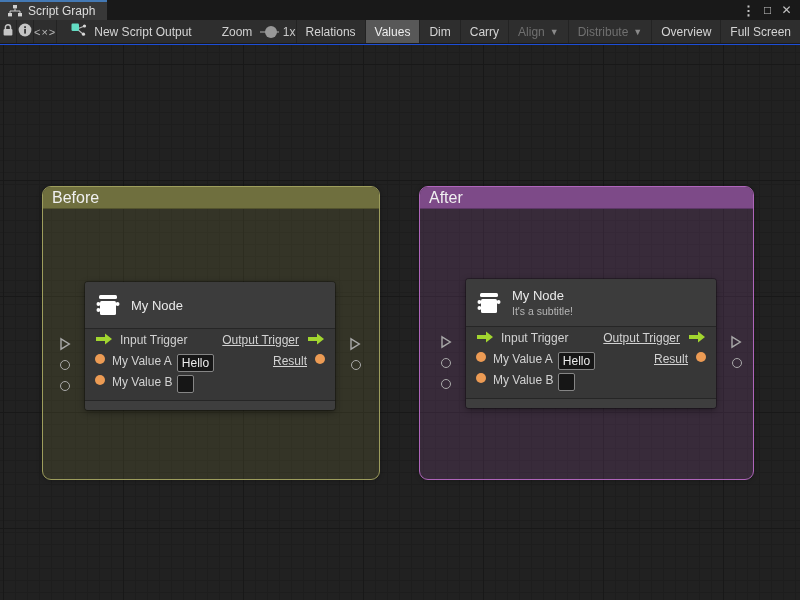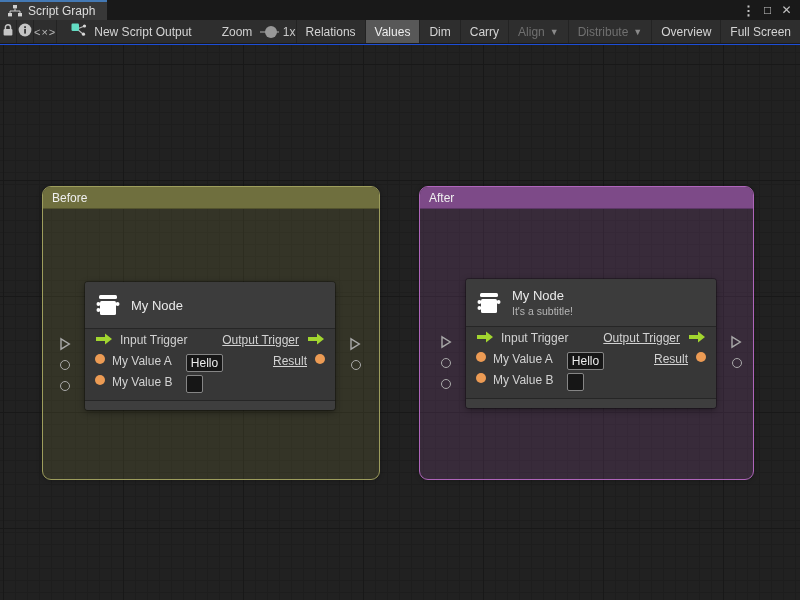--- a/index.html
+++ b/index.html
@@ -63,21 +63,21 @@
 
   
   .group {
     position:absolute; border-radius:9px;
     border:1px solid var(--g-border);
     background:var(--g-body);
     box-shadow:0 0 5px rgba(0,0,0,0.35);
   }
   .group-header {
     height:22px; line-height:22px; padding-left:9px;
-    background:var(--g-header); color:#f0f0f0; font-size:12px;
+    background:var(--g-header); color:#f0f0f0; font-size:16px;
     border-radius:8px 8px 0 0; border-bottom:1px solid rgba(0,0,0,0.25);
   }
 
   
   .node {
     position:absolute; width:250px; background:#373737; border-radius:3px;
     box-shadow:0 0 0 1px rgba(0,0,0,0.28), 0 2px 7px rgba(0,0,0,0.4);
   }
   .node-header { display:flex; align-items:center; padding:0 10px; background:#3c3c3c; border-radius:3px 3px 0 0; border-bottom:1px solid #262626; }
   .nh-tall { height:47px; }
@@ -86,21 +86,21 @@
   .node-subtitle { font-size:10.5px; color:#b5b5b5; margin-top:2px; }
   .node-subtitle:empty { display:none; }
   .node-body { padding:4px 0; }
   .prow { position:relative; height:21px; display:flex; align-items:flex-start; padding:0 10px; }
   .plabel { color:#d2d2d2; font-size:12px; margin-left:7px; }
   .plabel.r { margin-left:0; margin-right:8px;text-decoration:underline; }
   .spacer { flex:1; }
   .picon { display:flex; align-items:center; justify-content:center; }
   .dot { width:10px; height:10px; border-radius:50%; background:var(--value); }
   .vfield {
-    margin-left:14px; height:18px; line-height:16px; min-width:17px; padding:0 4px;
+    margin-left:5px; height:18px; line-height:16px; min-width:17px; padding:0 4px;
     background:#161616; border:1px solid #858585; border-radius:2px;
     color:#ececec; font-size:12px; display:inline-block;
   }
   .node-footer { height:10px; background:#3e3e3e; border-top:1px solid #262626; border-radius:0 0 3px 3px; }
   .ext { position:absolute; top:50%; transform:translateY(-50%); display:flex; }
   .ext.l { left:-26px; }
   .ext.r { right:-26px; }
   .ext-circle { width:10px; height:10px; border-radius:50%; border:1.4px solid #a9a9a9; background:transparent; }
   .ext.l .ext-circle { margin-left:1px; }
 </style>

